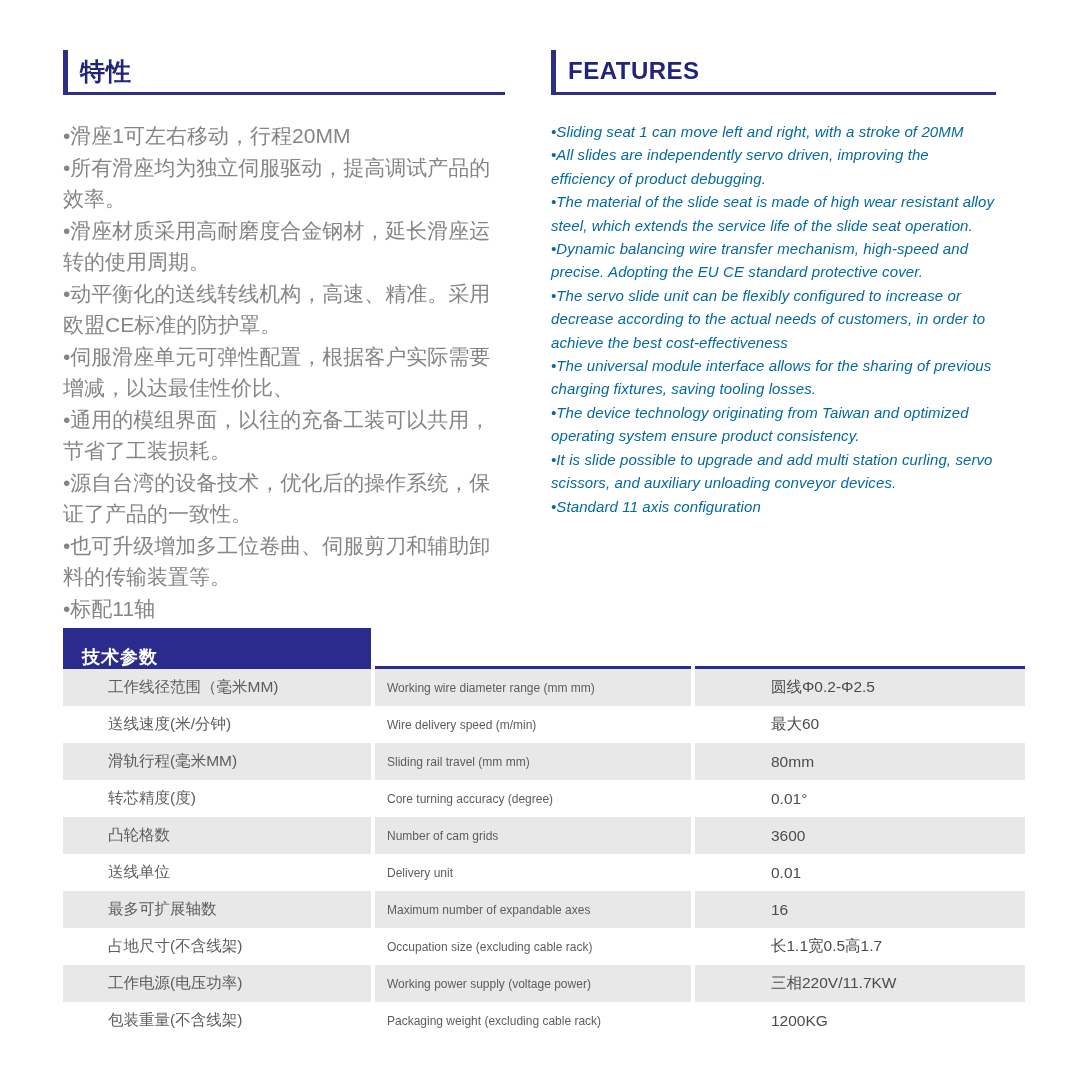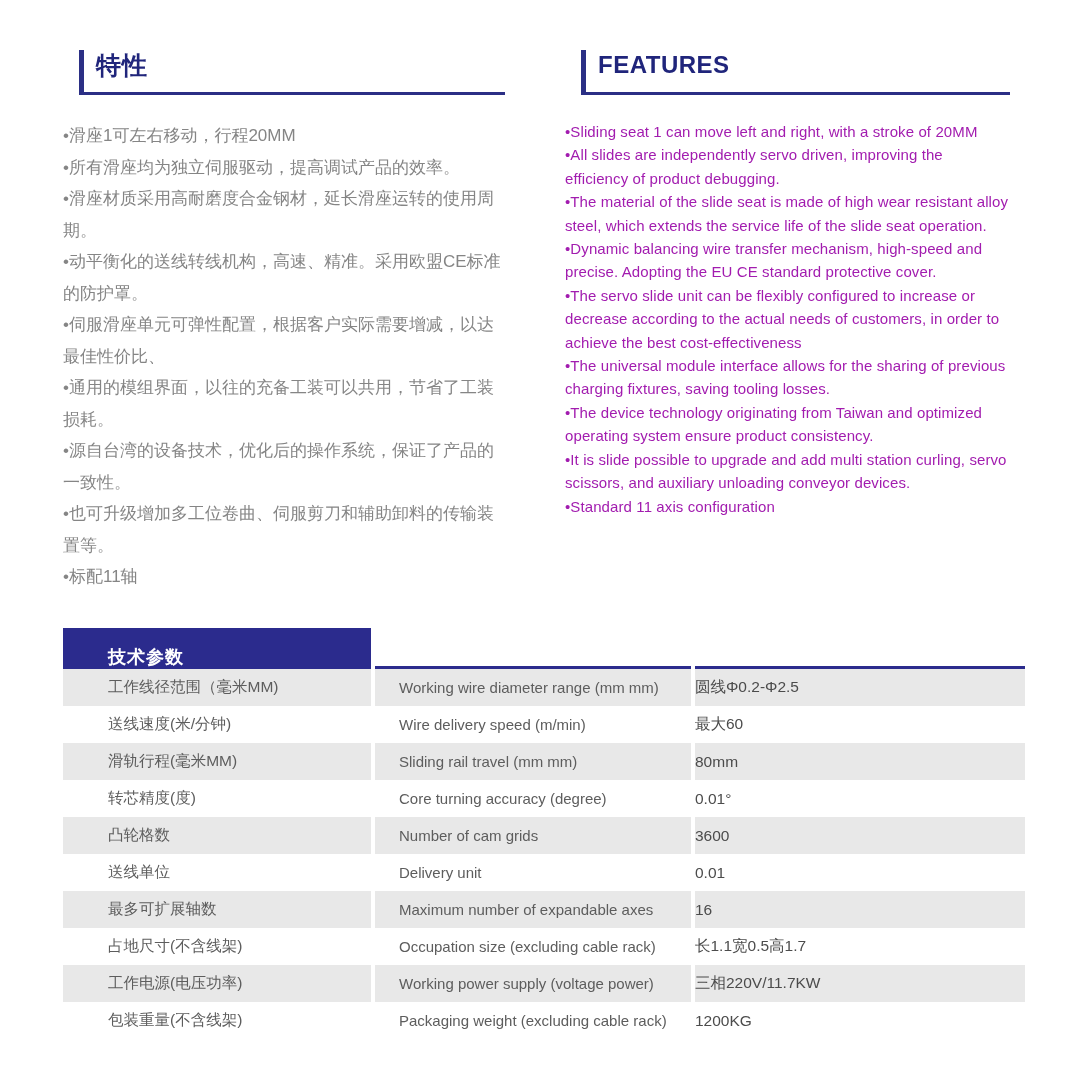--- a/index.html
+++ b/index.html
@@ -16,64 +16,64 @@
   body{
     width:1084px;height:1081px;
     position:relative;
     font-family:"Liberation Sans","DejaVu Sans",sans-serif;
     overflow:hidden;
   }
 
   
   .section{position:absolute;top:50px;}
   .section.cn{left:63px;width:442px;}
-  .section.en{left:565px;width:445px;}
+  .section.en{left:551px;width:445px;}
 
   .section-head{
     border-left:5px solid var(--navy-line);
     border-bottom:3px solid var(--navy-line);
     height:45px;
     padding-left:12px;
-    display:flex;align-items:flex-start;margin-left:16px;
+    display:flex;align-items:center;
   }
   .section-head .title{
     color:var(--navy-title);
     font-weight:bold;
     font-size:25px;
     line-height:30px;
     letter-spacing:1px;
   }
   .section.en .section-head .title{font-size:24px;letter-spacing:0.5px;}
 
   .bullets{margin-top:25px;}
   .cn .bullets{
-    font-size:17px;line-height:31.5px;color:var(--body-text);
+    font-size:21px;line-height:31.5px;color:var(--body-text);
   }
   .en .bullets{
-    font-size:15px;line-height:23.4px;color:#a21caf;letter-spacing:0.1px;
+    font-size:15px;line-height:23.4px;color:#0369a1;letter-spacing:0.1px;font-style:italic;
   }
   .bullet{text-align:left;}
 
   
   .spec-table{position:absolute;left:63px;top:628px;width:962px;}
   .t-row{
     display:grid;
     grid-template-columns:308px 316px 330px;
     column-gap:4px;
   }
   .t-row.t-head{height:38px;margin-bottom:3px;}
   .t-row.t-body{height:37px;}
   .t-row > div{display:flex;align-items:center;background:transparent;}
   .t-head > div{background:var(--navy-header);color:#ffffff;font-weight:bold;}
-  .t-head .c1{font-size:18px;padding-left:45px;letter-spacing:1px;}
+  .t-head .c1{font-size:18px;padding-left:19px;letter-spacing:1px;}
   .t-head .c2,.t-head .c3{justify-content:center;font-size:17px;letter-spacing:0.5px;margin-top:38px;}
   .t-row.gray > div{background:var(--row-gray);}
   .t-body .c1{padding-left:45px;font-size:15.5px;color:var(--cell-text);}
-  .t-body .c2{padding-left:24px;font-size:15px;color:var(--cell-text);}
-  .t-body .c3{font-size:15.5px;color:var(--value-text);}
+  .t-body .c2{padding-left:12px;font-size:12px;color:var(--cell-text);}
+  .t-body .c3{padding-left:76px;font-size:15.5px;color:var(--value-text);}
 </style>
 </head>
 <body>
 
 <div class="section cn">
   <div class="section-head">
     <span class="title">特性</span>
   </div>
   <div class="bullets">
     <p class="bullet">•滑座1可左右移动，行程20MM</p>

